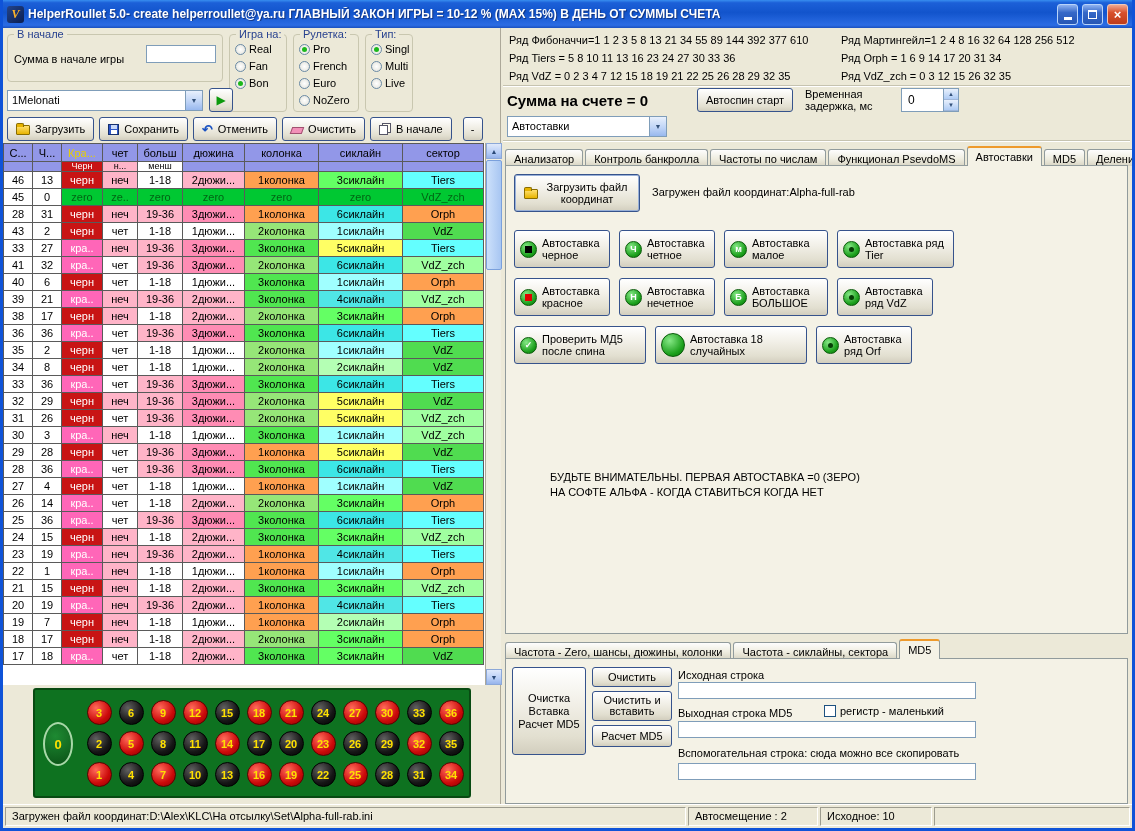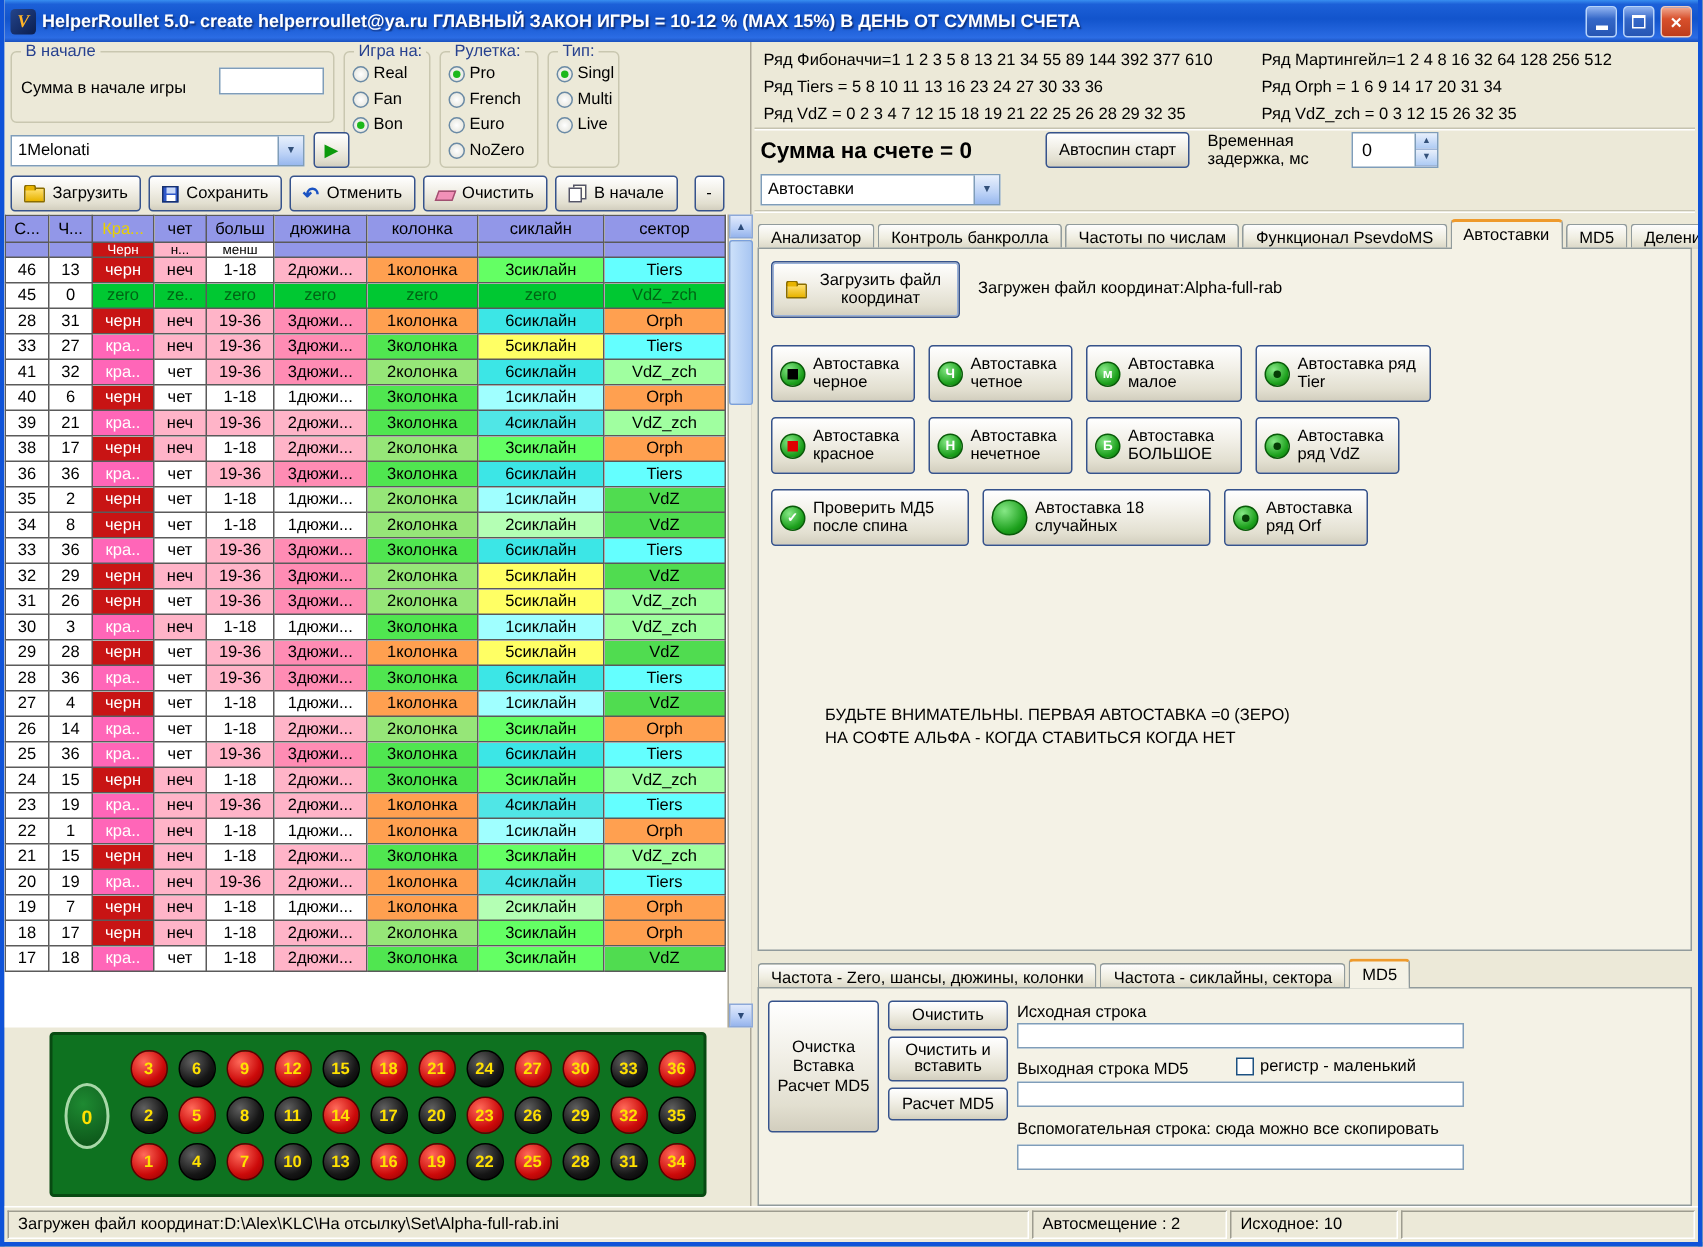--- a/index.html
+++ b/index.html
@@ -290,20 +290,31 @@
               <tr class="drow">
                 <td>28</td>
                 <td>31</td>
                 <td style="background: rgb(200, 20, 20); color: rgb(255, 255, 255);">черн</td>
                 <td style="background: rgb(255, 180, 200); color: rgb(0, 0, 0);">неч</td>
                 <td style="background: rgb(255, 180, 200); color: rgb(0, 0, 0);">19-36</td>
                 <td style="background: rgb(255, 140, 180); color: rgb(0, 0, 0);">3дюжи...</td>
                 <td style="background: rgb(255, 160, 80); color: rgb(0, 0, 0);">1колонка</td>
                 <td style="background: rgb(60, 230, 230); color: rgb(0, 0, 0);">6сиклайн</td>
                 <td style="background: rgb(255, 160, 80); color: rgb(0, 0, 0);">Orph</td>
+              </tr>
+              <tr class="drow">
+                <td>43</td>
+                <td>2</td>
+                <td style="background: rgb(200, 20, 20); color: rgb(255, 255, 255);">черн</td>
+                <td style="background: rgb(255, 255, 255); color: rgb(0, 0, 0);">чет</td>
+                <td style="background: rgb(255, 255, 255); color: rgb(0, 0, 0);">1-18</td>
+                <td style="background: rgb(255, 255, 255); color: rgb(0, 0, 0);">1дюжи...</td>
+                <td style="background: rgb(150, 230, 120); color: rgb(0, 0, 0);">2колонка</td>
+                <td style="background: rgb(160, 255, 255); color: rgb(0, 0, 0);">1сиклайн</td>
+                <td style="background: rgb(80, 220, 80); color: rgb(0, 0, 0);">VdZ</td>
               </tr>
               <tr class="drow">
                 <td>33</td>
                 <td>27</td>
                 <td style="background: rgb(255, 102, 184); color: rgb(255, 255, 255);">кра..</td>
                 <td style="background: rgb(255, 180, 200); color: rgb(0, 0, 0);">неч</td>
                 <td style="background: rgb(255, 180, 200); color: rgb(0, 0, 0);">19-36</td>
                 <td style="background: rgb(255, 140, 180); color: rgb(0, 0, 0);">3дюжи...</td>
                 <td style="background: rgb(80, 230, 80); color: rgb(0, 0, 0);">3колонка</td>
                 <td style="background: rgb(255, 255, 100); color: rgb(0, 0, 0);">5сиклайн</td>

